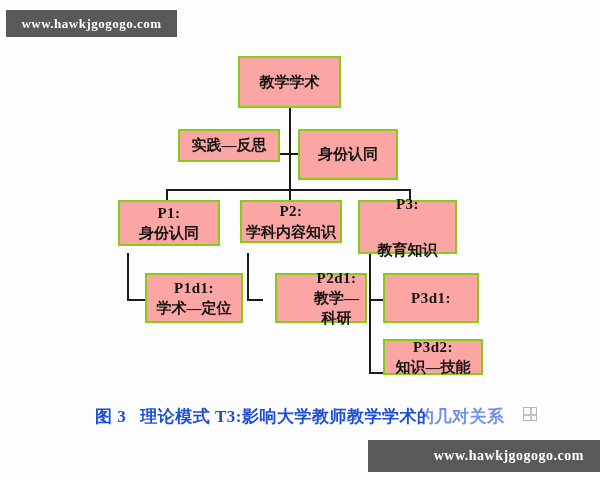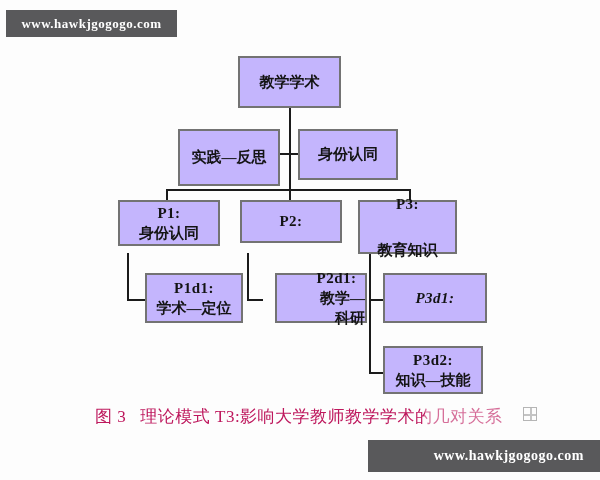--- a/index.html
+++ b/index.html
@@ -29,48 +29,48 @@
   #banner-bottom{
     left:368px;top:440px;width:232px;height:32px;
     justify-content:flex-end;
     padding-right:16px;box-sizing:border-box;
     font-size:14px;
   }
   
   .box{
     position:absolute;
     box-sizing:border-box;
-    border:2px solid #737373;
-    background:#c4b5fd;
+    border:2px solid #84cc16;
+    background:#fca5a5;
     display:flex;flex-direction:column;
     align-items:center;justify-content:center;
-    text-align:right;
+    text-align:center;
     font-weight:bold;
     color:#141414;
     font-size:15px;
     line-height:1.35;
   }
   .box .code{
     font-family:"Liberation Serif","DejaVu Serif",serif;
     font-size:15px;
     letter-spacing:0.5px;
   }
   
   .ln{
     position:absolute;
     background:#1b1b1b;
   }
   
   #caption{
     position:absolute;
     left:95px;top:405px;
     white-space:nowrap;
-    font-weight:normal;
+    font-weight:bold;
     font-size:17px;
-    color:#be185d;
+    color:#1d4ed8;
     letter-spacing:0.5px;
   }
   #caption .fig-label{margin-right:14px;}
   
   #caption-haze{
     position:absolute;
     left:425px;top:402px;width:118px;height:30px;
     background:rgba(253,253,253,0.38);
     pointer-events:none;
   }
@@ -106,57 +106,58 @@
   <div class="ln" style="left:247px;top:253px;width:2px;height:48px;"></div>
   <div class="ln" style="left:247px;top:299px;width:16px;height:2px;"></div>
   <div class="ln" style="left:369px;top:254px;width:2px;height:120px;"></div>
   <div class="ln" style="left:369px;top:299px;width:14px;height:2px;"></div>
   <div class="ln" style="left:369px;top:372px;width:14px;height:2px;"></div>
 
   <div class="box" style="left:238px;top:56px;width:103px;height:52px;">
     <span>教学学术</span>
   </div>
 
-  <div class="box" style="left:178px;top:129px;width:102px;height:57px;">
+  <div class="box" style="left:178px;top:129px;width:102px;height:33px;">
     <span>实践—反思</span>
   </div>
 
   <div class="box" style="left:298px;top:129px;width:100px;height:51px;">
     <span>身份认同</span>
   </div>
 
   <div class="box" style="left:118px;top:200px;width:102px;height:46px;">
     <span class="code">P1:</span>
     <span>身份认同</span>
   </div>
 
   <div class="box" style="left:240px;top:200px;width:102px;height:43px;">
     <span class="code">P2:</span>
+    <span>学科内容知识</span>
   </div>
 
   <div class="box" style="left:358px;top:200px;width:99px;height:54px;gap:26px;">
     <span class="code">P3:</span>
     <span>教育知识</span>
   </div>
 
   <div class="box" style="left:145px;top:273px;width:98px;height:50px;">
     <span class="code">P1d1:</span>
     <span>学术—定位</span>
   </div>
 
   <div class="box" style="left:275px;top:273px;width:92px;height:50px;padding-left:31px;">
     <span class="code">P2d1:</span>
     <span>教学—科研</span>
   </div>
 
-  <div class="box" style="left:383px;top:273px;width:104px;height:50px;font-style:italic;">
+  <div class="box" style="left:383px;top:273px;width:96px;height:50px;">
     <span class="code">P3d1:</span>
   </div>
 
-  <div class="box" style="left:383px;top:346px;width:100px;height:48px;">
+  <div class="box" style="left:383px;top:339px;width:100px;height:36px;">
     <span class="code">P3d2:</span>
     <span>知识—技能</span>
   </div>
 
   <div id="caption">
     <span class="fig-label">图 3</span><span>理论模式 T3:影响大学教师教学学术的几对关系</span>
   </div>
   <div id="caption-haze"></div>
   <div id="caption-grid-icon"></div>
 

